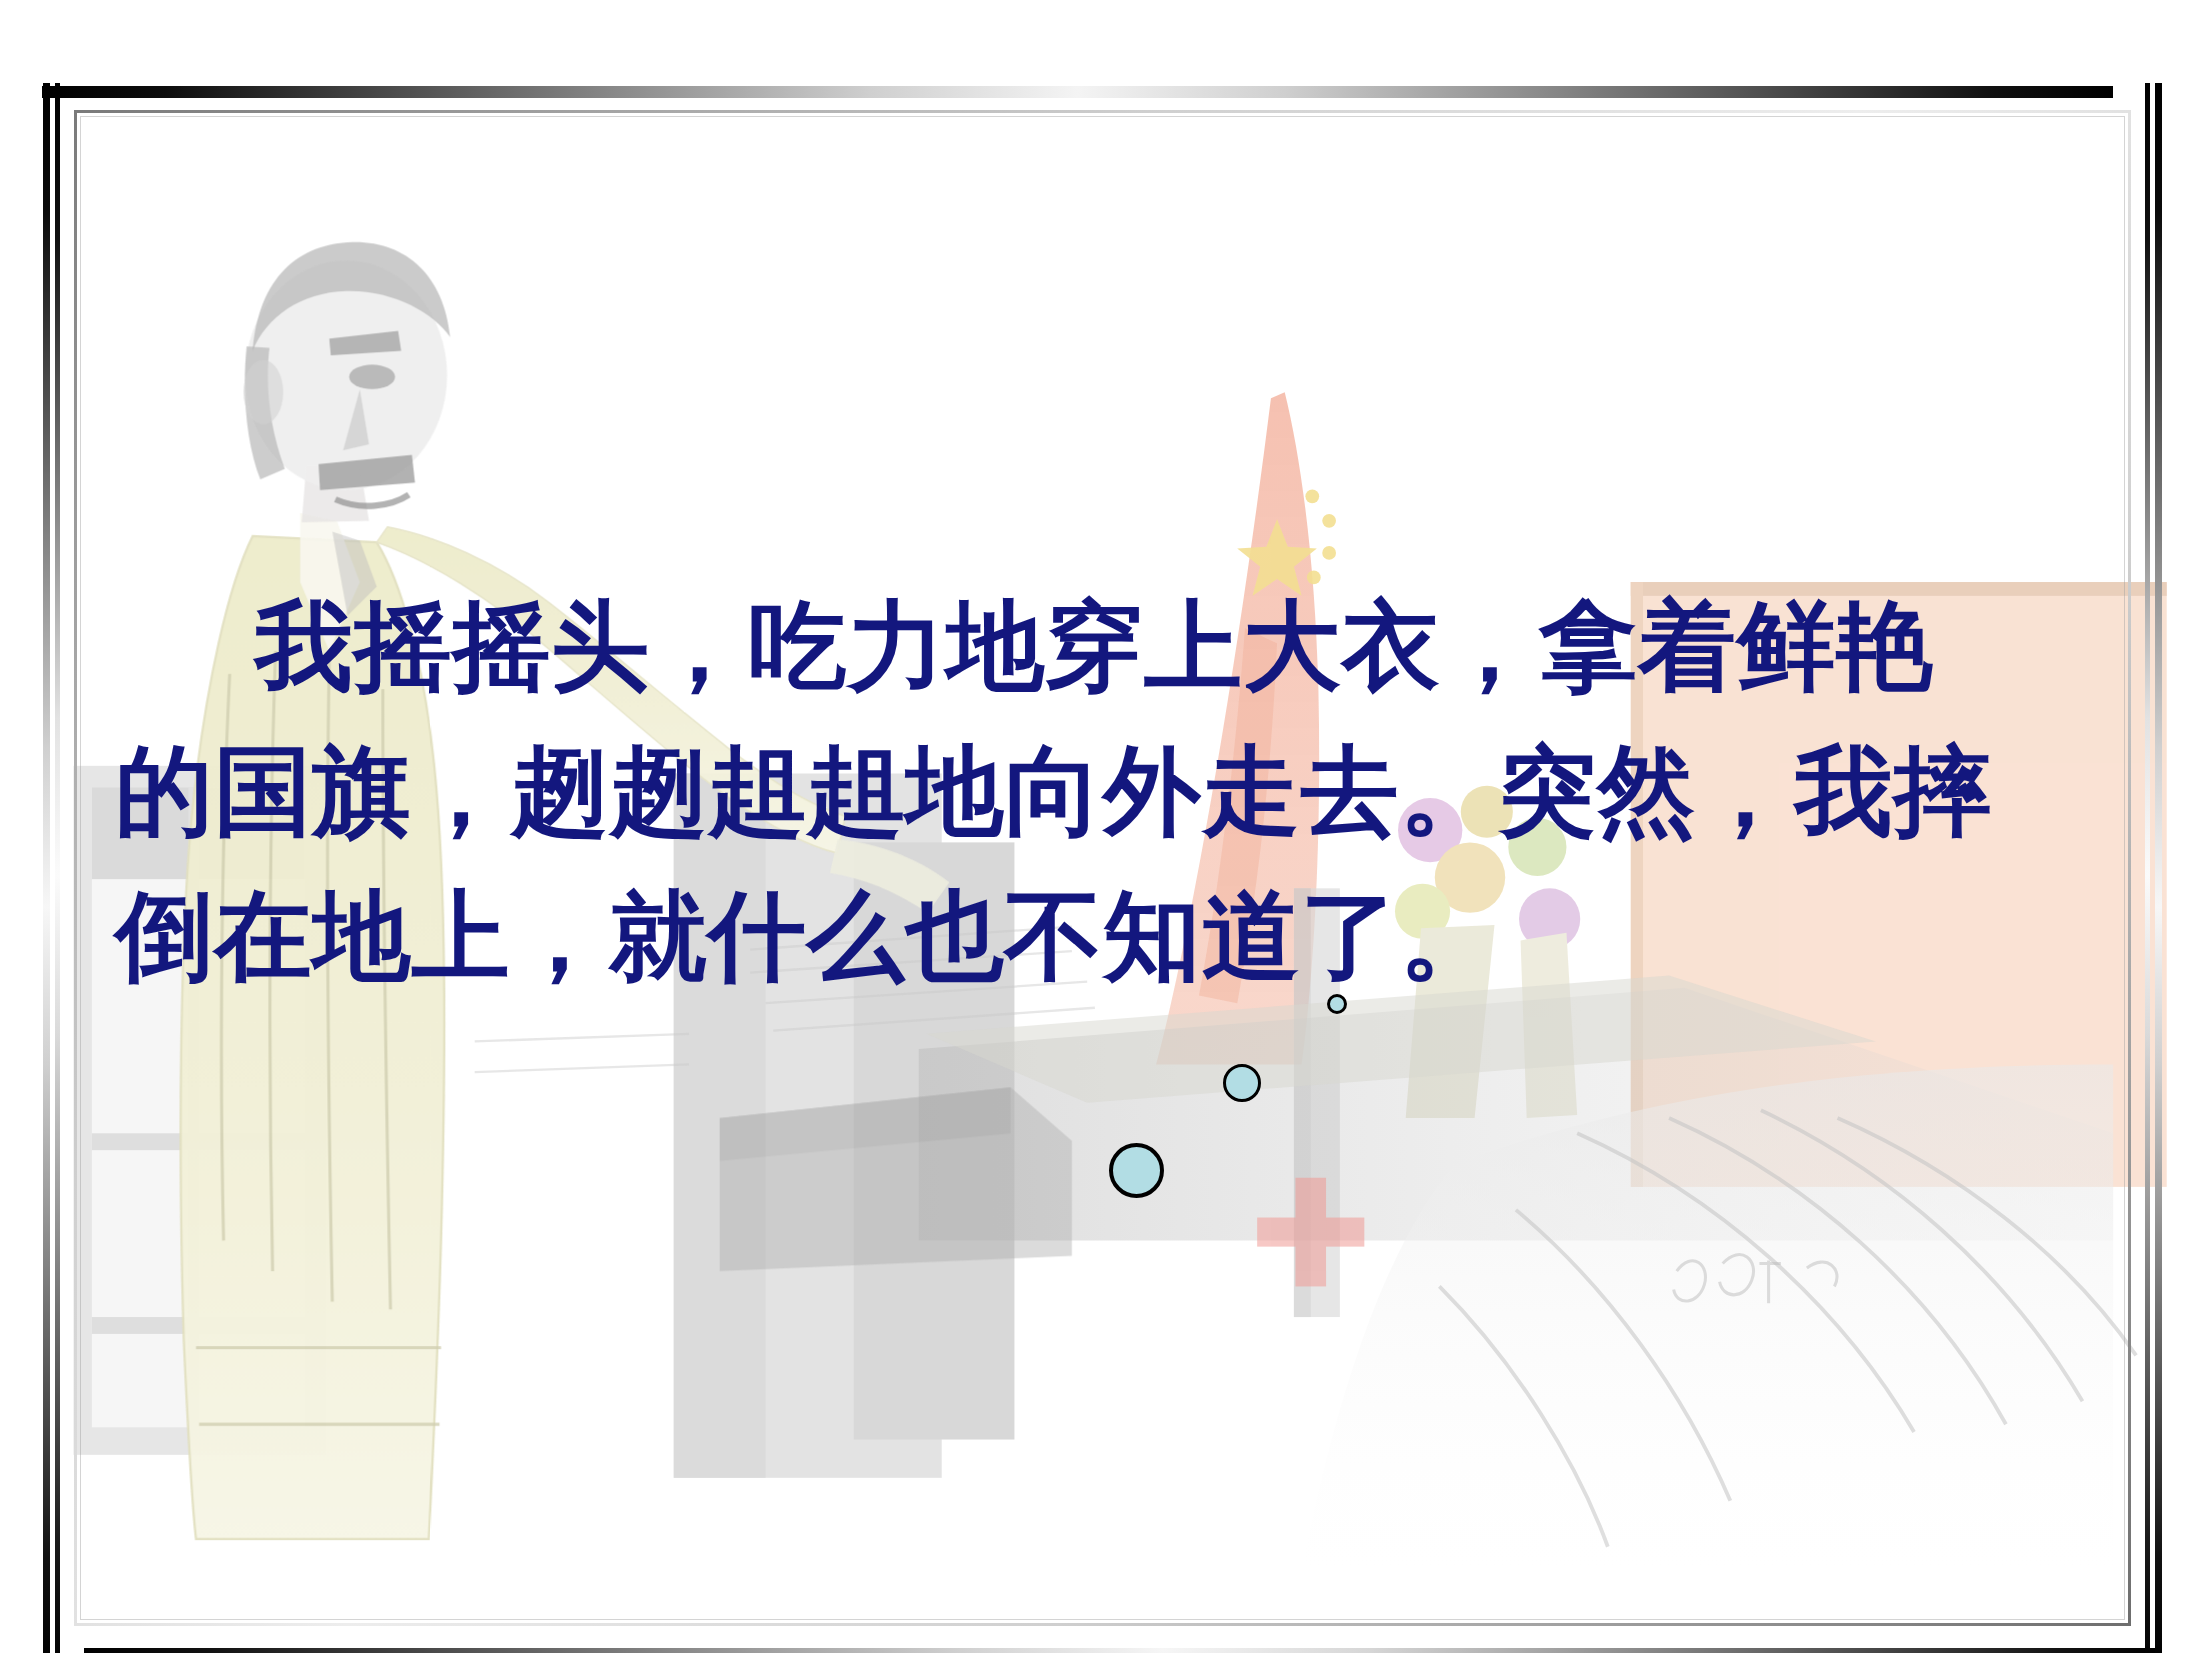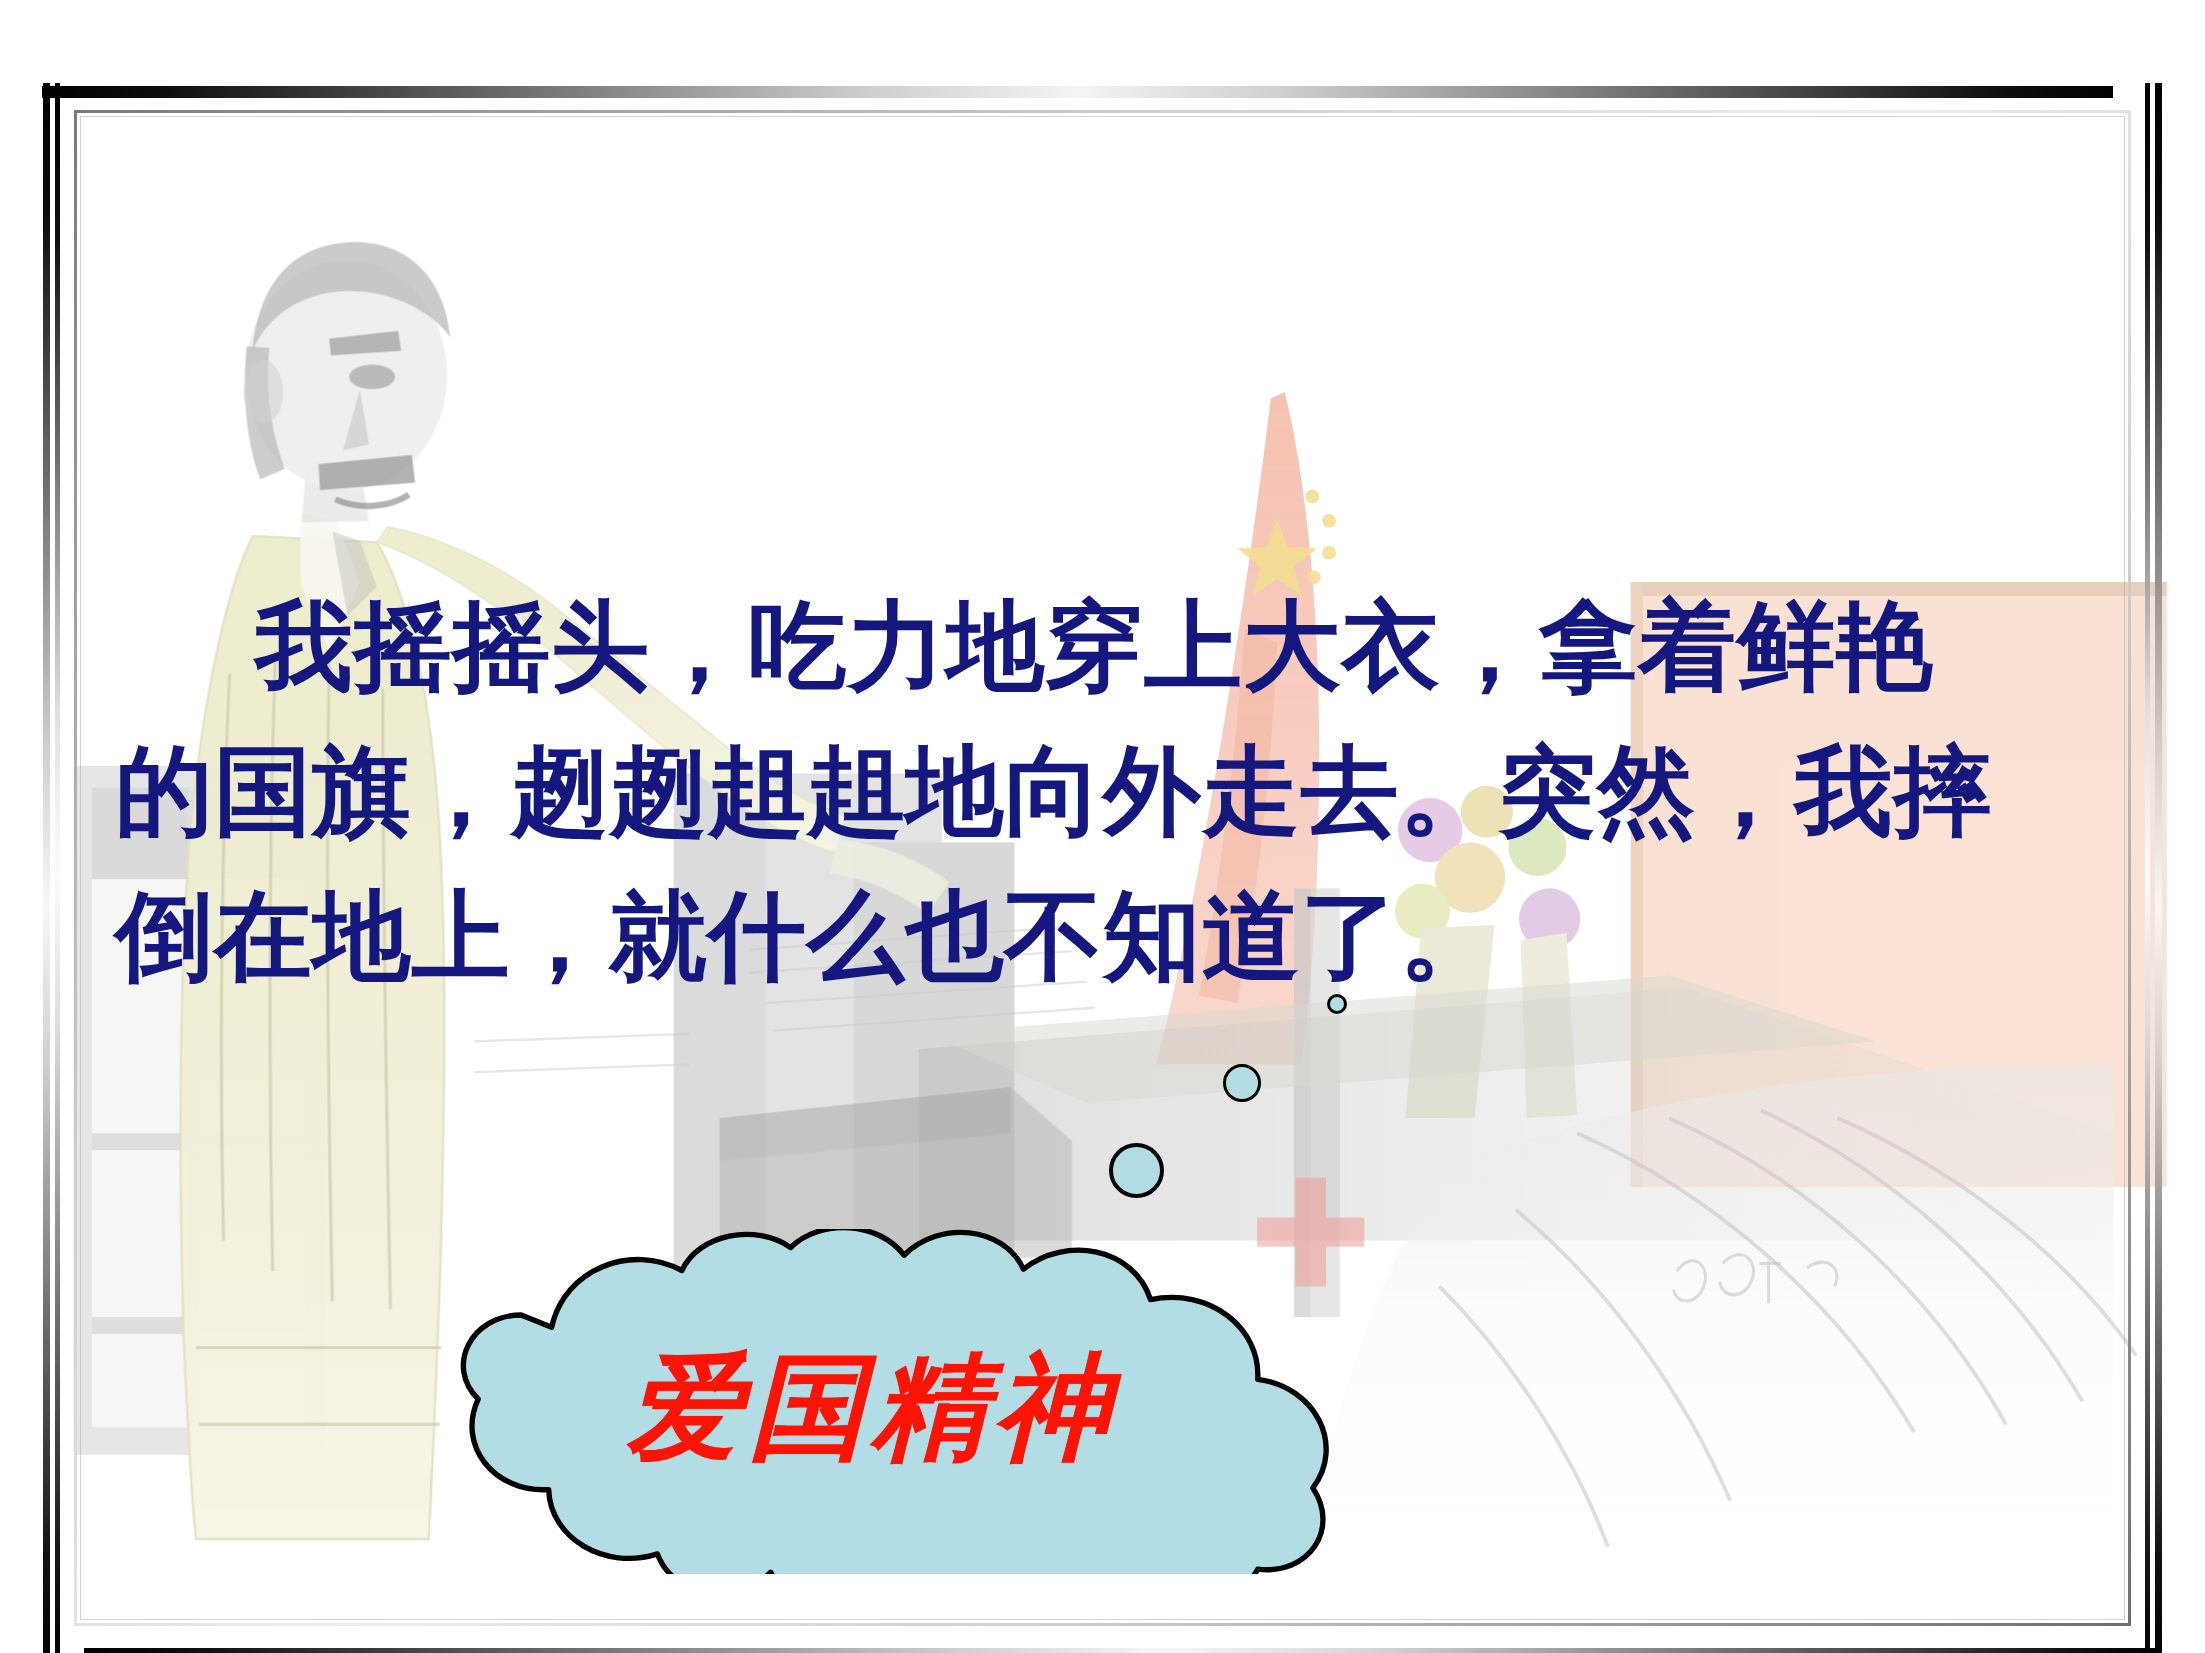--- a/index.html
+++ b/index.html
@@ -308,40 +308,15 @@
     <div class="rule-right-a"></div>
     <div class="rule-right-b"></div>
   </div>
 
   <div class="body-text">    我摇摇头，吃力地穿上大衣，拿着鲜艳的国旗，趔趔趄趄地向外走去。突然，我摔倒在地上，就什么也不知道了。</div>
 
   <div class="bubble s1"></div>
   <div class="bubble s2"></div>
   <div class="bubble s3"></div>
 
-  <div class="cloud-wrap">
-    <svg viewBox="0 0 1430 450" xmlns="http://www.w3.org/2000/svg" aria-hidden="true">
-      <path d="M 300 128
-           C 316 52 404 18 470 54
-           C 492 6 566 -8 612 24
-           C 650 -14 728 -10 760 34
-           C 806 -12 890 -4 916 52
-           C 972 8 1060 24 1082 92
-           C 1158 76 1226 128 1222 196
-           C 1298 206 1336 282 1294 338
-           C 1330 392 1288 452 1222 444
-           C 1196 492 1110 496 1072 456
-           C 1036 512 942 516 906 466
-           C 862 520 770 516 740 460
-           C 698 508 612 502 586 448
-           C 540 492 458 480 438 424
-           C 370 446 298 404 296 340
-           C 224 344 176 282 204 222
-           C 160 178 196 112 260 112
-           Z" fill="#b2dde4" stroke="#000000" stroke-width="7" stroke-linejoin="round"></path>
-    </svg>
-    <div class="cloud-label">
-      <span>爱国精神</span>
-    </div>
-  </div>
 
 </div>
 
 
 </body></html>

